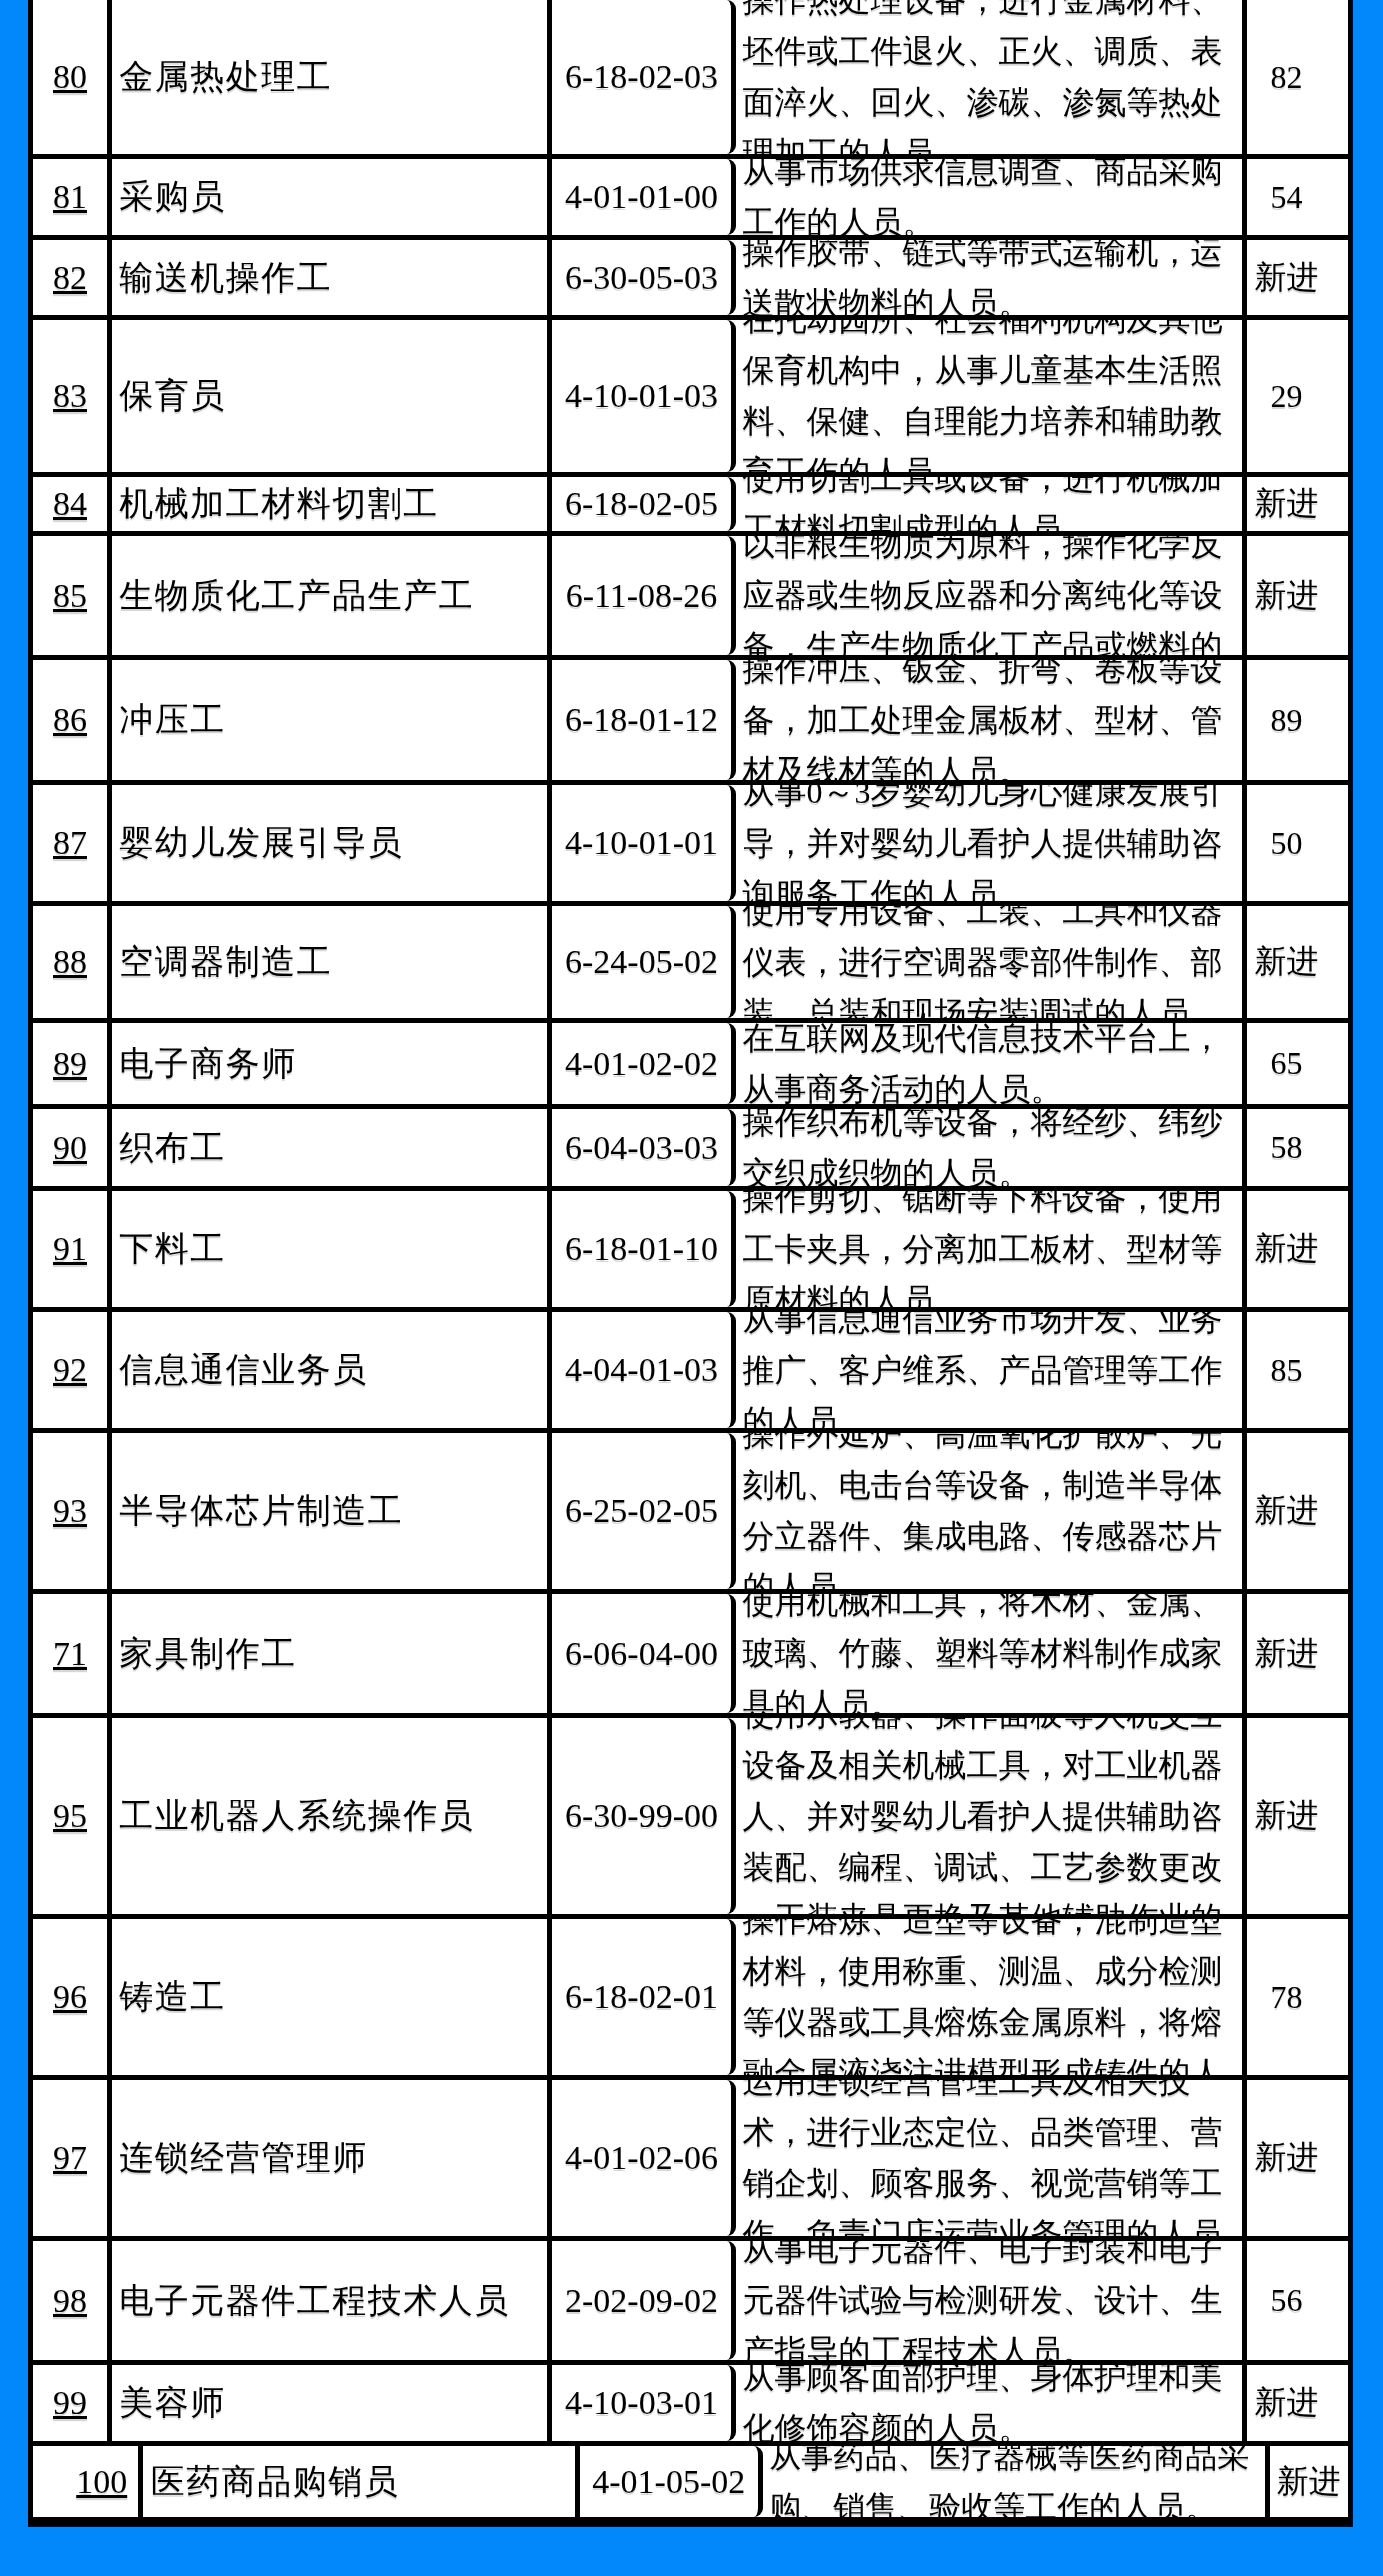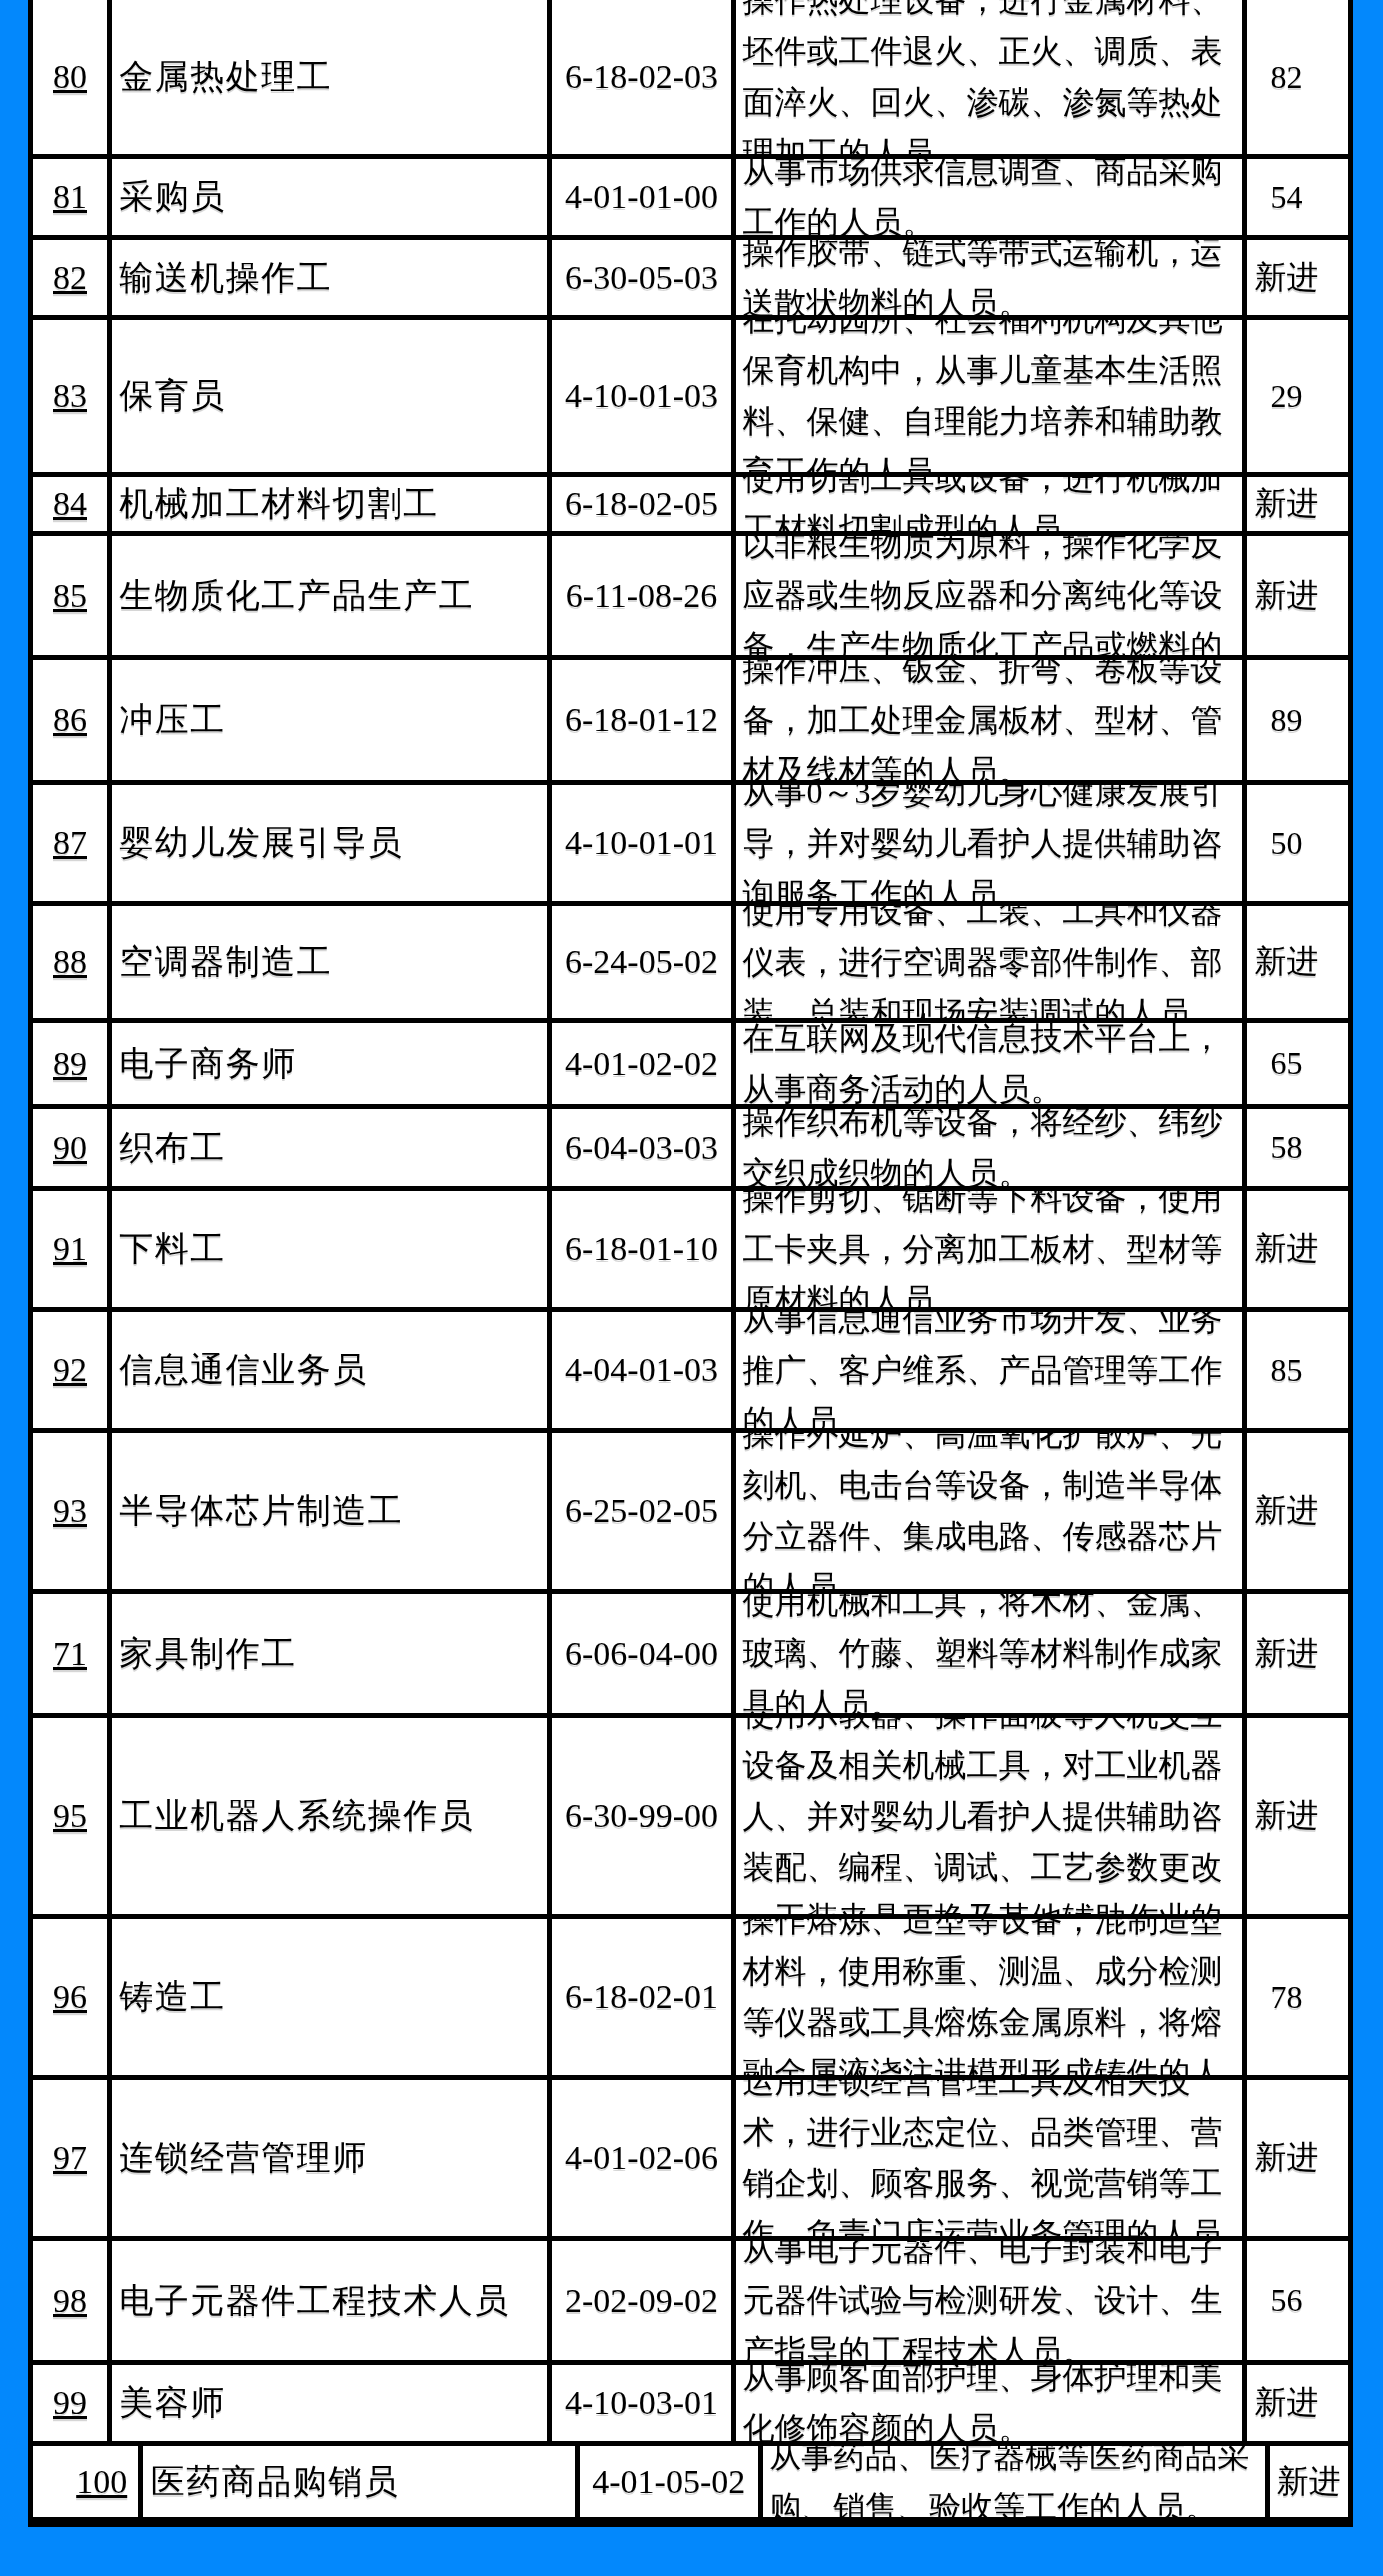--- a/index.html
+++ b/index.html
@@ -51,21 +51,21 @@
   .t-row:nth-of-type(21){height:81px}
   .cell{
     box-sizing:border-box;
     overflow:hidden;
     display:flex;
     align-items:center;
     text-shadow:0 2.2px 0 rgba(0,0,0,0.16);
   }
   .c1{width:79px;border-right:5.1px solid #000;justify-content:center;font-size:34px;text-decoration:underline;}
   .c2{width:440px;border-right:5.1px solid #000;justify-content:flex-start;padding-left:7.3px;font-size:34px;letter-spacing:1.5px;text-align:center;}
-  .c3{width:184px;border-right:5.1px solid #000;justify-content:center;font-size:34px;}
+  .c3{width:184px;border-right:5.1px solid #000;justify-content:center;font-size:34px;border-radius:9px;}
   .c4{
     width:511px;border-right:5.1px solid #000;
     justify-content:flex-start;
     padding:0 2.2px 0 6.6px;
     font-size:32px;line-height:51px;
     white-space:pre-line;
     text-align:left;
   }
   .c5{width:79px;justify-content:center;font-size:32px;}
 </style>

